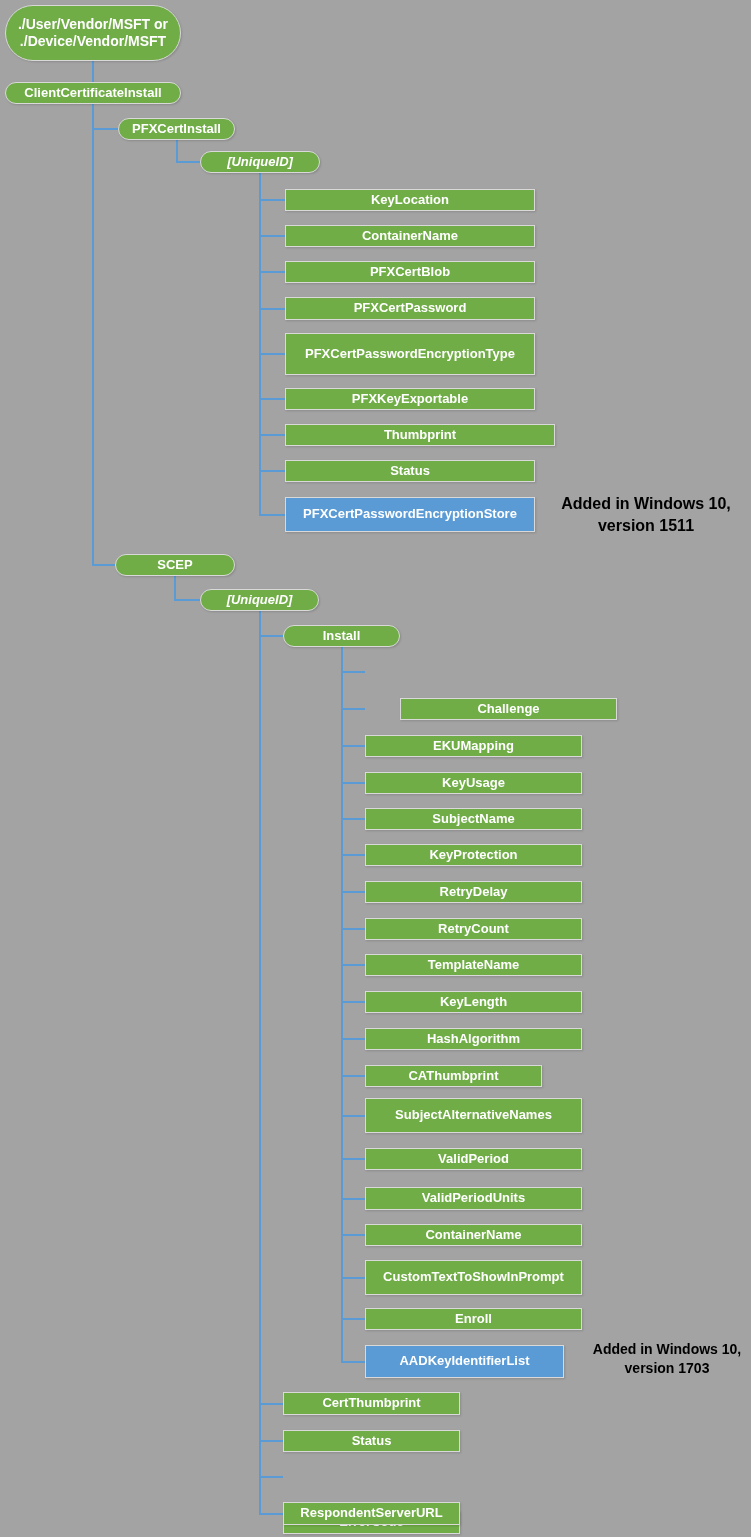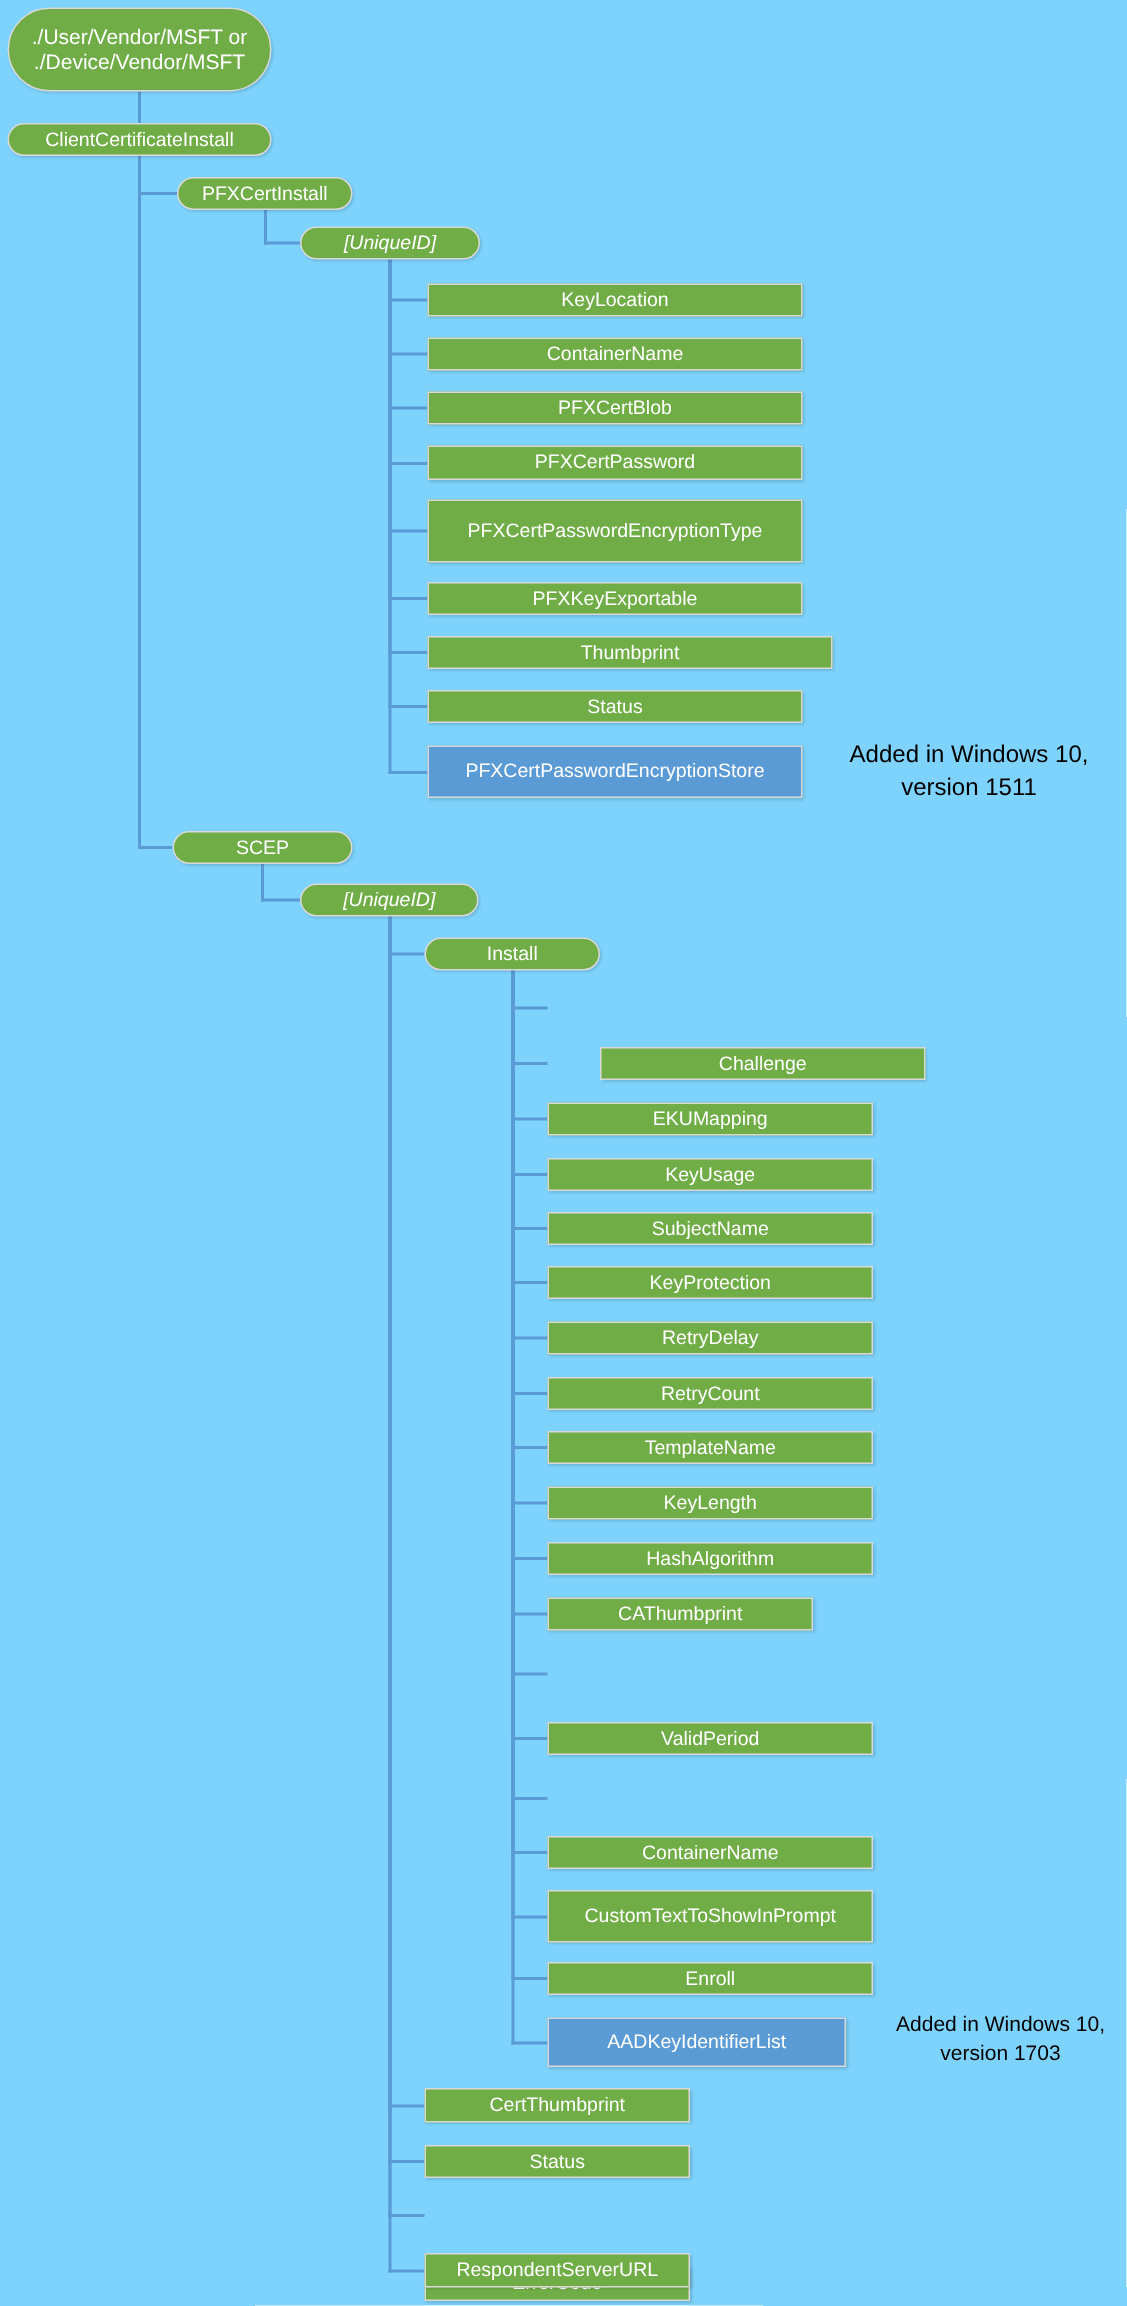--- a/index.html
+++ b/index.html
@@ -1,22 +1,23 @@
 <!DOCTYPE html>
 <html><head>
 <meta charset="utf-8">
 <style>
   html, body { margin: 0; padding: 0; background: #ffffff; }
   #diagram {
     position: relative;
     width: 751px;
     height: 1537px;
-    background: #7dd3fc;
+    background: #a3a3a3;
     font-family: "Liberation Sans", sans-serif;
     overflow: hidden;
+    font-weight: bold;
   }
   .node {
     position: absolute;
     box-sizing: border-box;
     display: flex;
     align-items: center;
     justify-content: center;
     color: #ffffff;
     font-size: 13px;
     line-height: 1.25;
@@ -127,25 +128,27 @@
     <div class="line" style="left: 341px; top: 1001px; width: 24px; height: 2px;"></div>
     <div class="node rect green" style="left: 365px; top: 991px; width: 217px; height: 22px;">KeyLength</div>
     <div class="line" style="left: 341px; top: 647px; width: 2px; height: 393px;"></div>
     <div class="line" style="left: 341px; top: 1038px; width: 24px; height: 2px;"></div>
     <div class="node rect green" style="left: 365px; top: 1028px; width: 217px; height: 22px;">HashAlgorithm</div>
     <div class="line" style="left: 341px; top: 647px; width: 2px; height: 430px;"></div>
     <div class="line" style="left: 341px; top: 1075px; width: 24px; height: 2px;"></div>
     <div class="node rect green" style="left: 365px; top: 1065px; width: 177px; height: 22px;">CAThumbprint</div>
     <div class="line" style="left: 341px; top: 647px; width: 2px; height: 470px;"></div>
     <div class="line" style="left: 341px; top: 1115px; width: 24px; height: 2px;"></div>
+    <div class="node rect green" style="left: 365px; top: 1098px; width: 217px; height: 35px;">SubjectAlternativeNames</div>
     <div class="line" style="left: 341px; top: 647px; width: 2px; height: 513px;"></div>
     <div class="line" style="left: 341px; top: 1158px; width: 24px; height: 2px;"></div>
     <div class="node rect green" style="left: 365px; top: 1148px; width: 217px; height: 22px;">ValidPeriod</div>
     <div class="line" style="left: 341px; top: 647px; width: 2px; height: 553px;"></div>
     <div class="line" style="left: 341px; top: 1198px; width: 24px; height: 2px;"></div>
+    <div class="node rect green" style="left: 365px; top: 1187px; width: 217px; height: 23px;">ValidPeriodUnits</div>
     <div class="line" style="left: 341px; top: 647px; width: 2px; height: 589px;"></div>
     <div class="line" style="left: 341px; top: 1234px; width: 24px; height: 2px;"></div>
     <div class="node rect green" style="left: 365px; top: 1224px; width: 217px; height: 22px;">ContainerName</div>
     <div class="line" style="left: 341px; top: 647px; width: 2px; height: 632px;"></div>
     <div class="line" style="left: 341px; top: 1277px; width: 24px; height: 2px;"></div>
     <div class="node rect green" style="left: 365px; top: 1260px; width: 217px; height: 35px;">CustomTextToShowInPrompt</div>
     <div class="line" style="left: 341px; top: 647px; width: 2px; height: 673px;"></div>
     <div class="line" style="left: 341px; top: 1318px; width: 24px; height: 2px;"></div>
     <div class="node rect green" style="left: 365px; top: 1308px; width: 217px; height: 22px;">Enroll</div>
     <div class="line" style="left: 341px; top: 647px; width: 2px; height: 716px;"></div>

